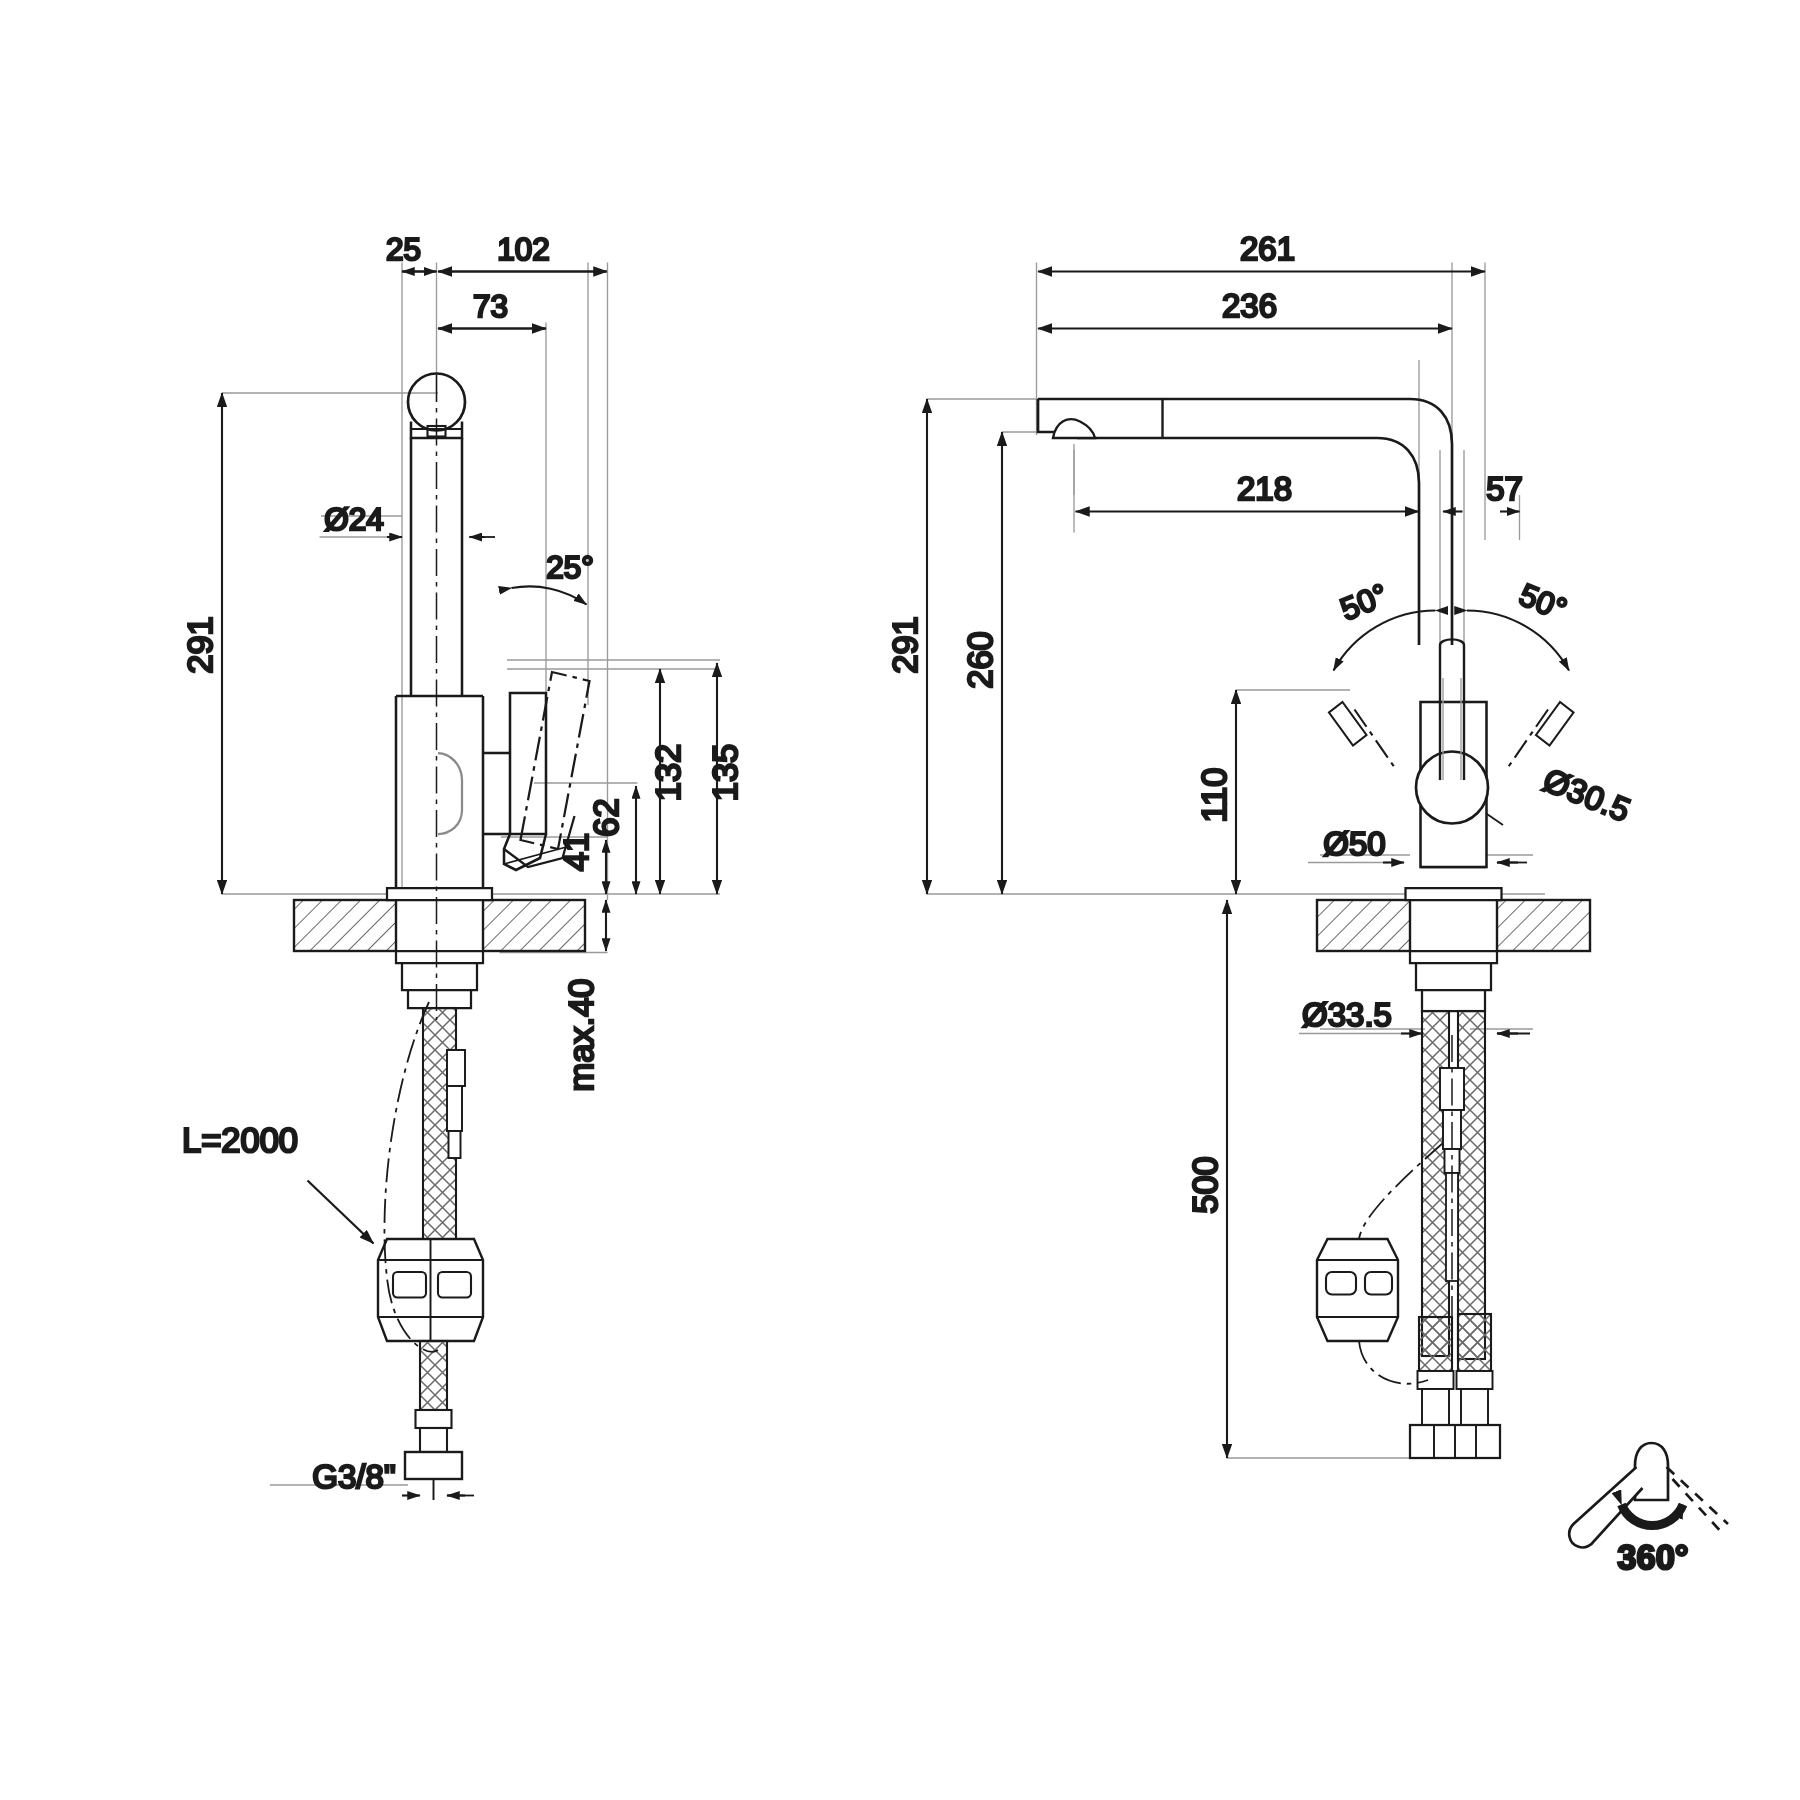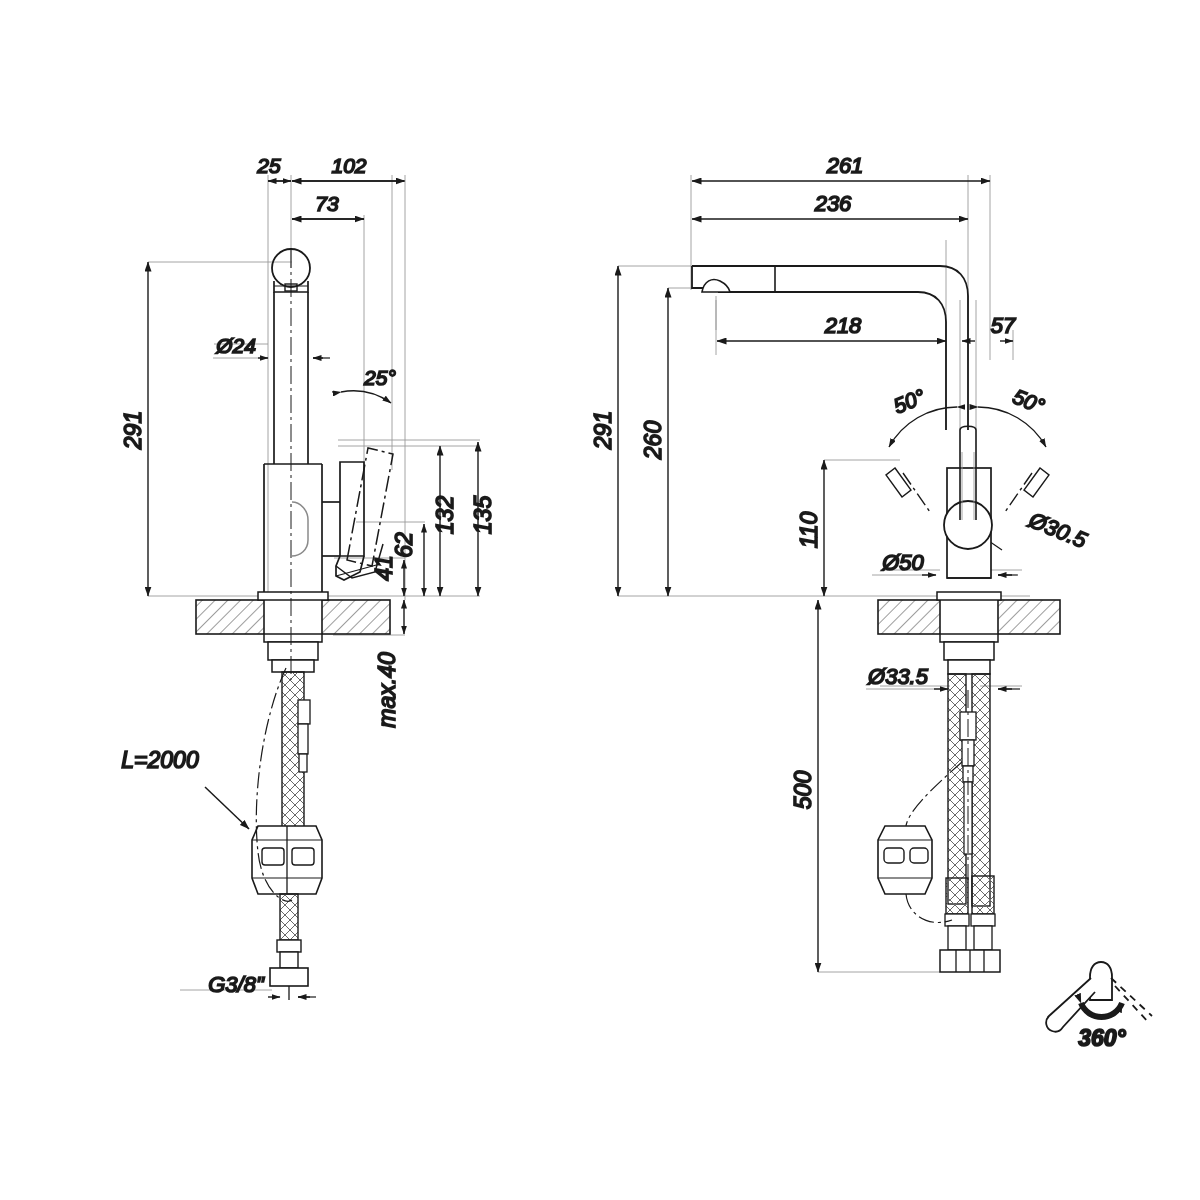--- a/index.html
+++ b/index.html
@@ -1,17 +1,17 @@
 <!DOCTYPE html>
 <html><head>
 <meta charset="utf-8">
 <style>
   html,body{margin:0;padding:0;background:#ffffff;}
   body{width:1200px;height:1200px;font-family:"Liberation Sans",sans-serif;overflow:hidden;}
-  #stage{position:relative;width:1200px;height:1200px;background:#fff;font-style:italic;}
+  #stage{position:relative;width:1200px;height:1200px;background:#fff;}
   svg{display:block;}
   text{font-family:"Liberation Sans",sans-serif;fill:#1a1a1a;}
 </style>
 </head>
 <body>
 
 <div id="stage">
 <svg width="1200" height="1200" viewBox="0 0 1200 1200">
   <defs>
     <marker id="ah" markerWidth="10" markerHeight="7" refX="9.5" refY="3.5" orient="auto" markerUnits="userSpaceOnUse">

